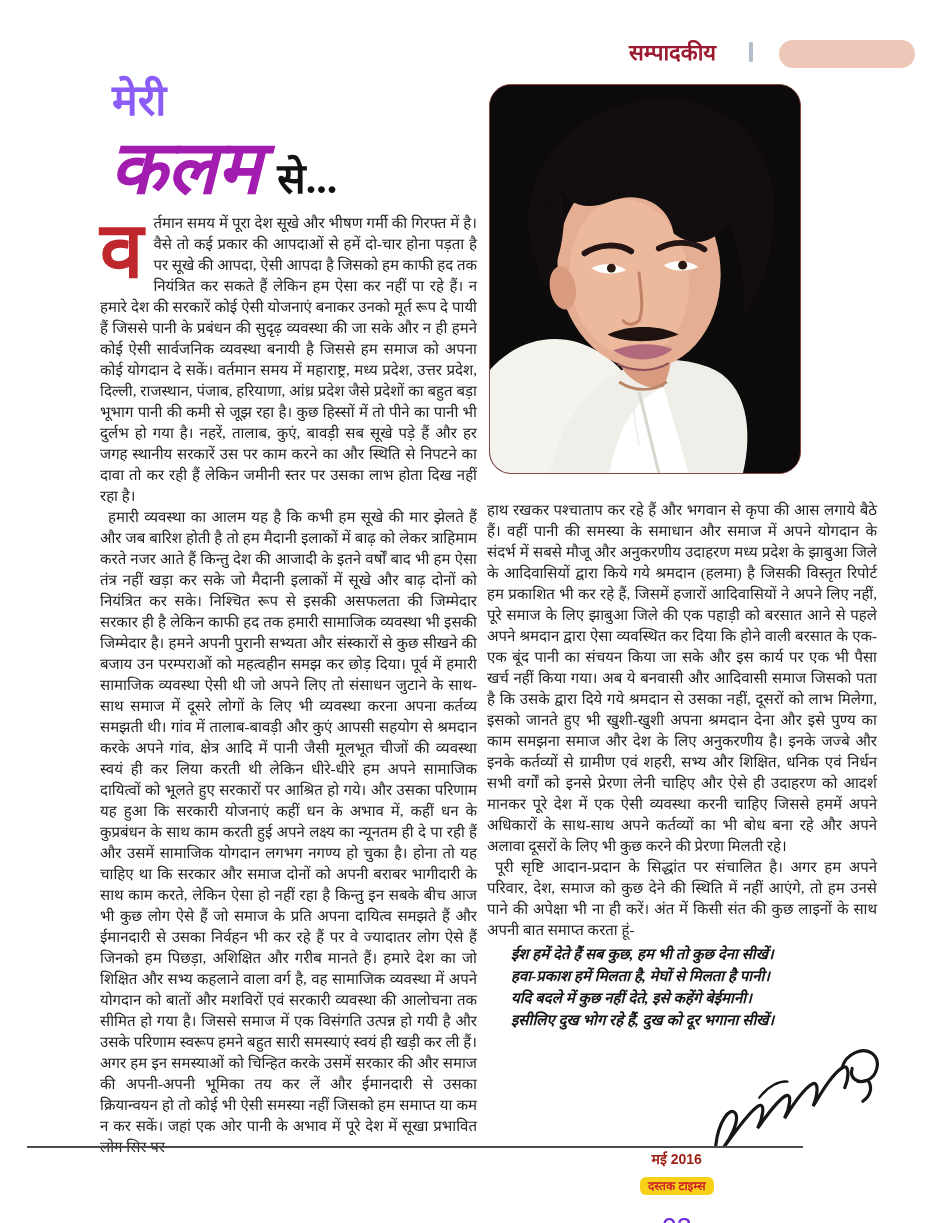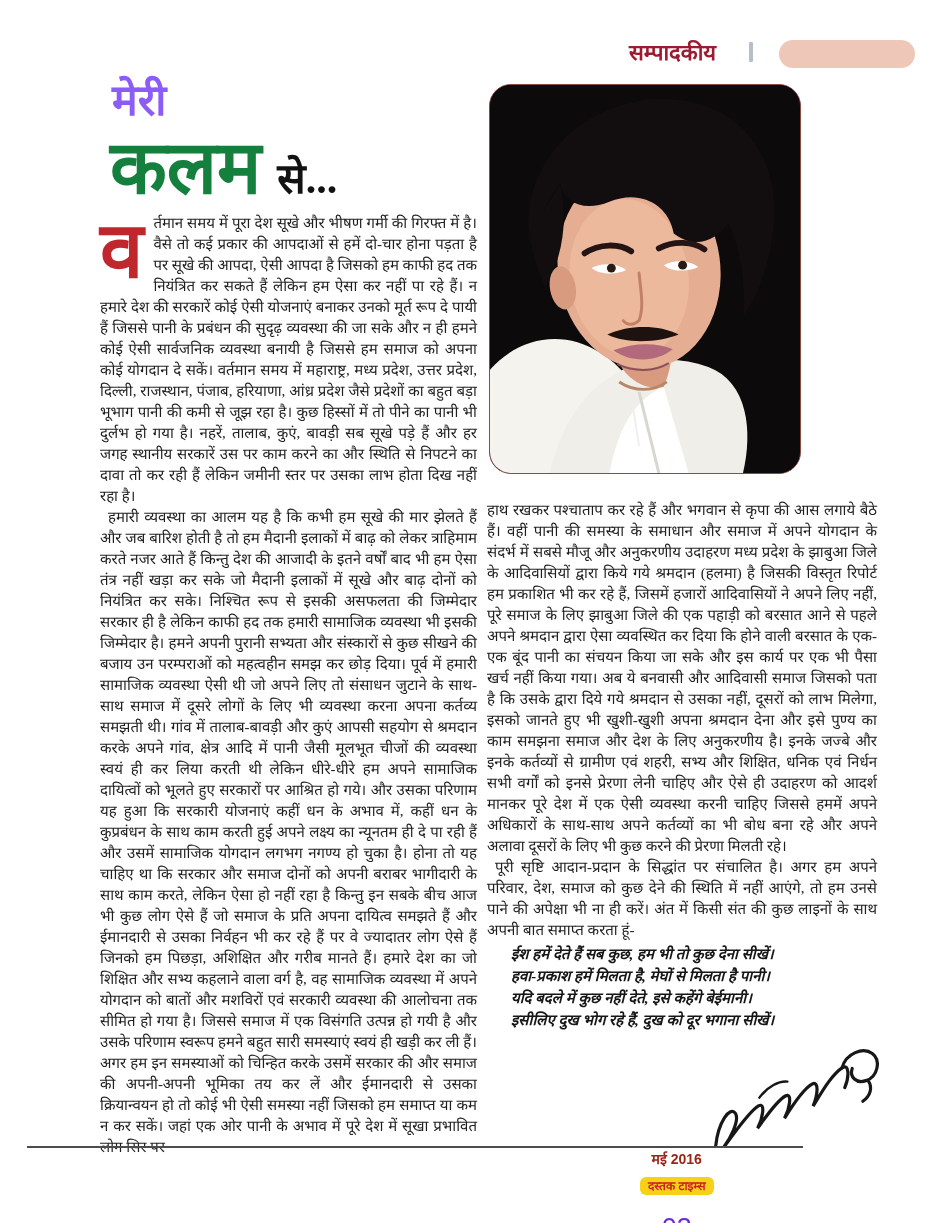--- a/index.html
+++ b/index.html
@@ -26,21 +26,21 @@
 
   
   .title-line1{
     position:absolute; left:112px; top:72px;
     font-size:43px; line-height:58px; font-weight:bold; color:#8b5cf6;
   }
   .title-line2{
     position:absolute; left:110px; top:128px; white-space:nowrap;
   }
   .title-word-red{
-    font-size:74px; line-height:80px; font-weight:bold; color:#15803d;
+    font-size:74px; line-height:80px; font-weight:bold; color:#a21caf;font-style:italic;
   }
   .title-word-black{
     font-size:42px; font-weight:bold; color:#121212; margin-left:16px;
   }
 
   
   .photo-frame{
     position:absolute; left:489px; top:84px; width:312px; height:390px;
     border:1px solid #8b4a44; border-radius:22px; overflow:hidden;
     background:#0c0a0b;

